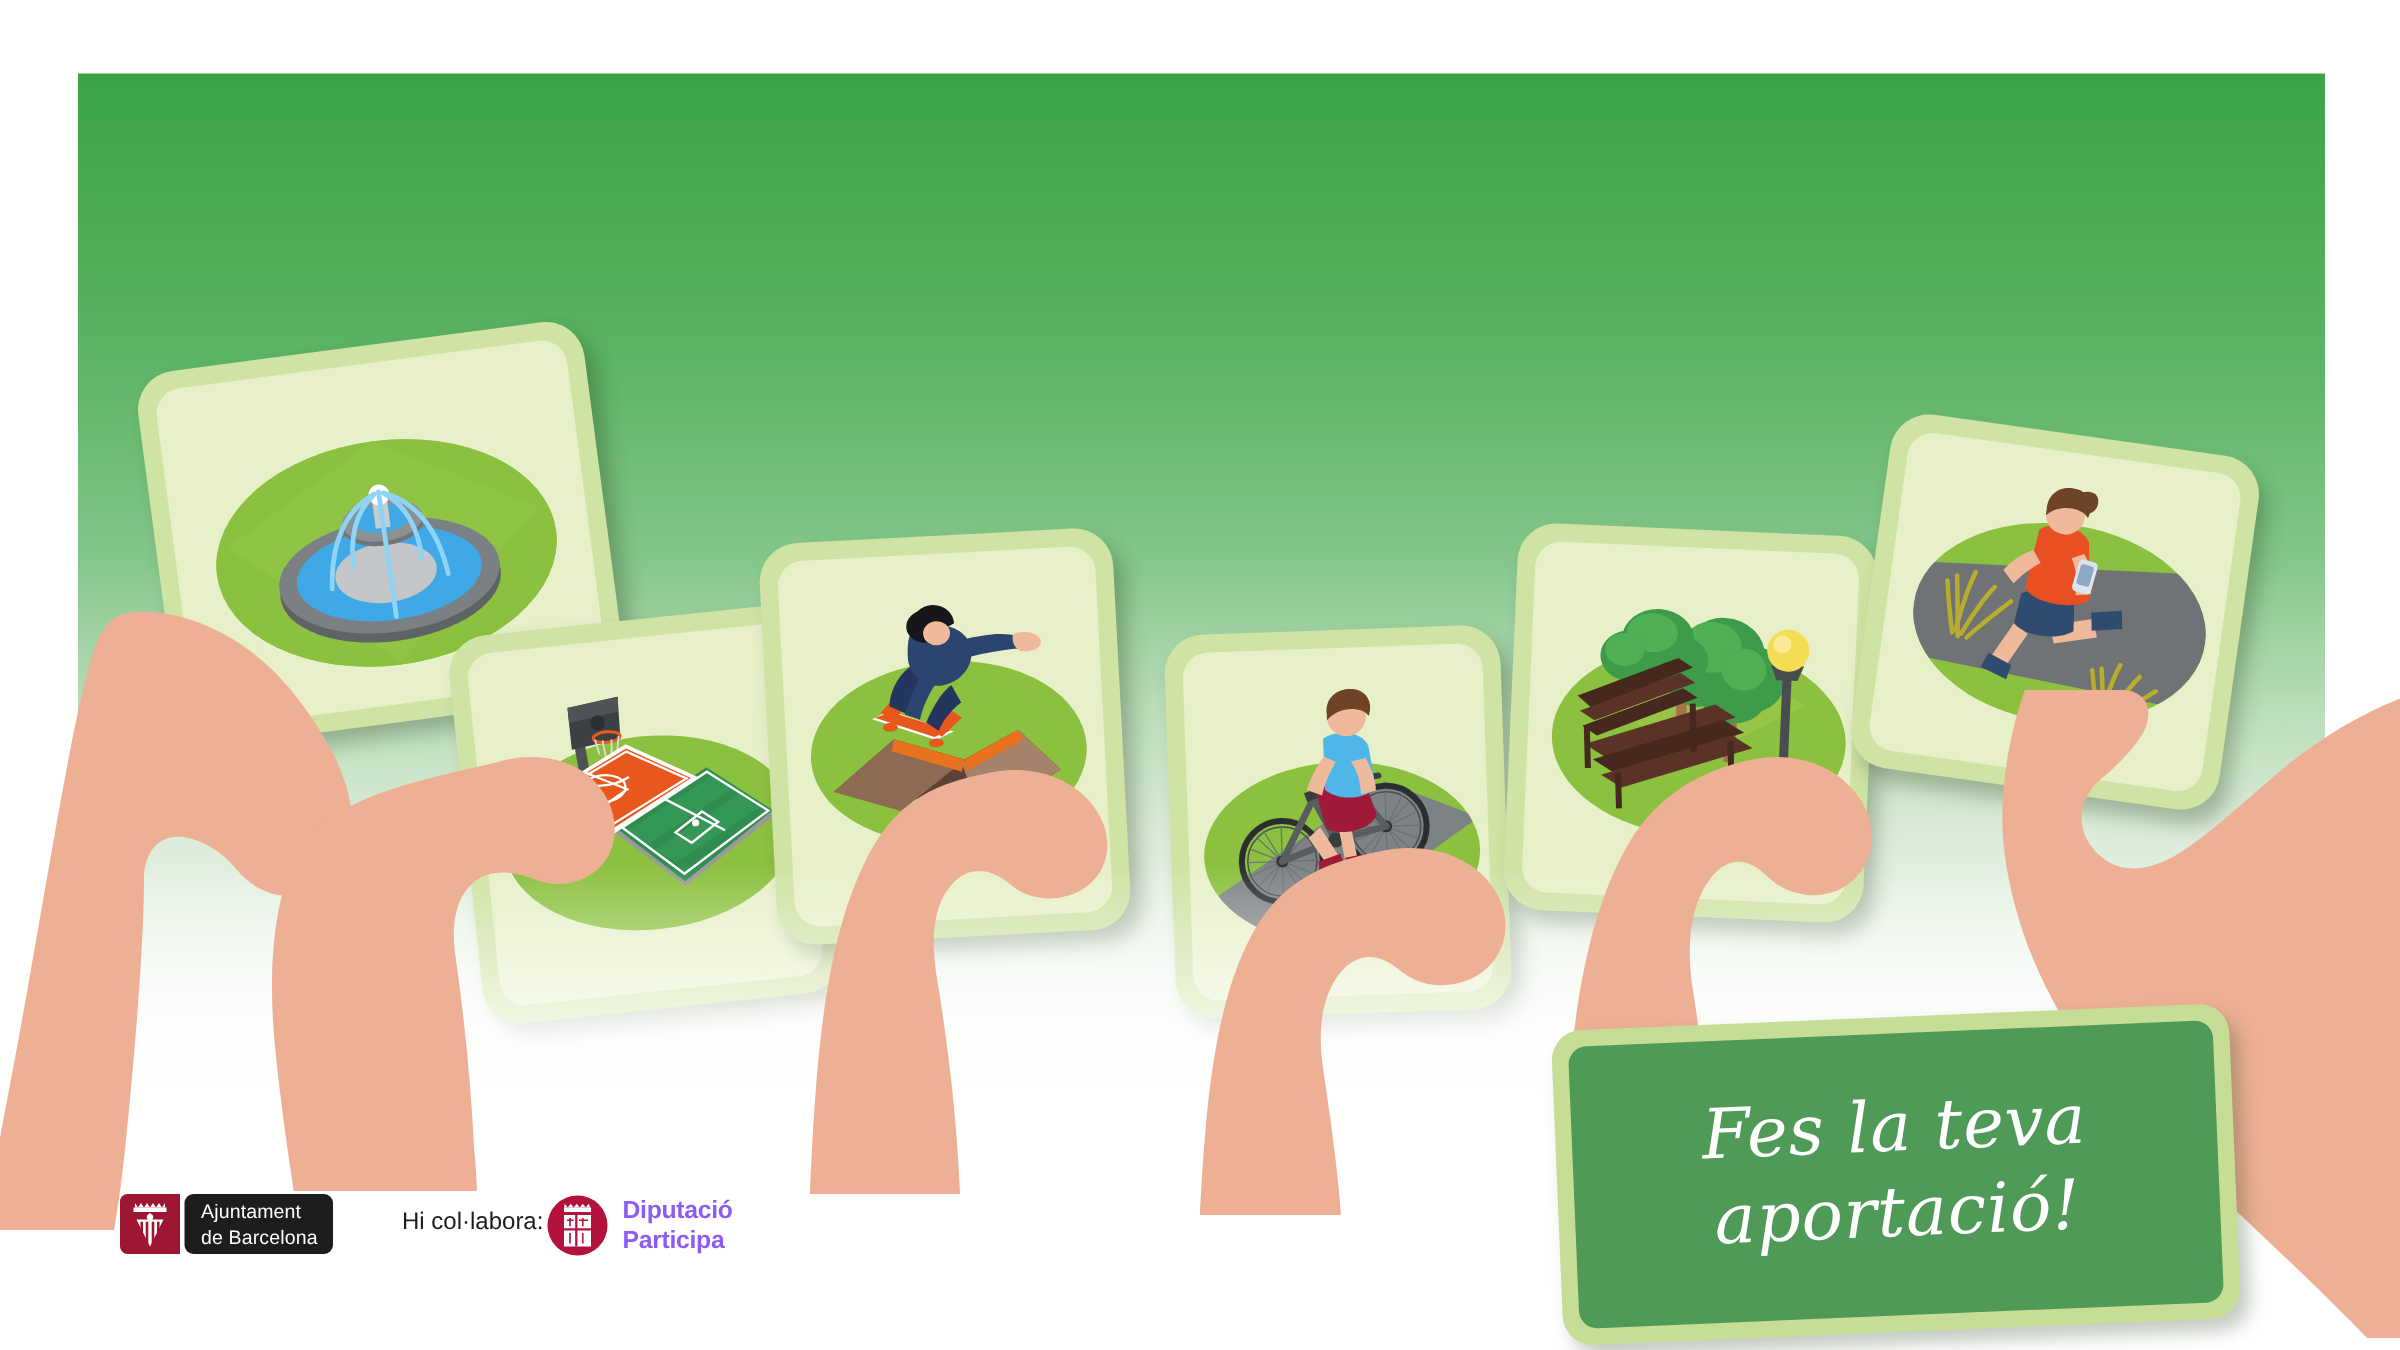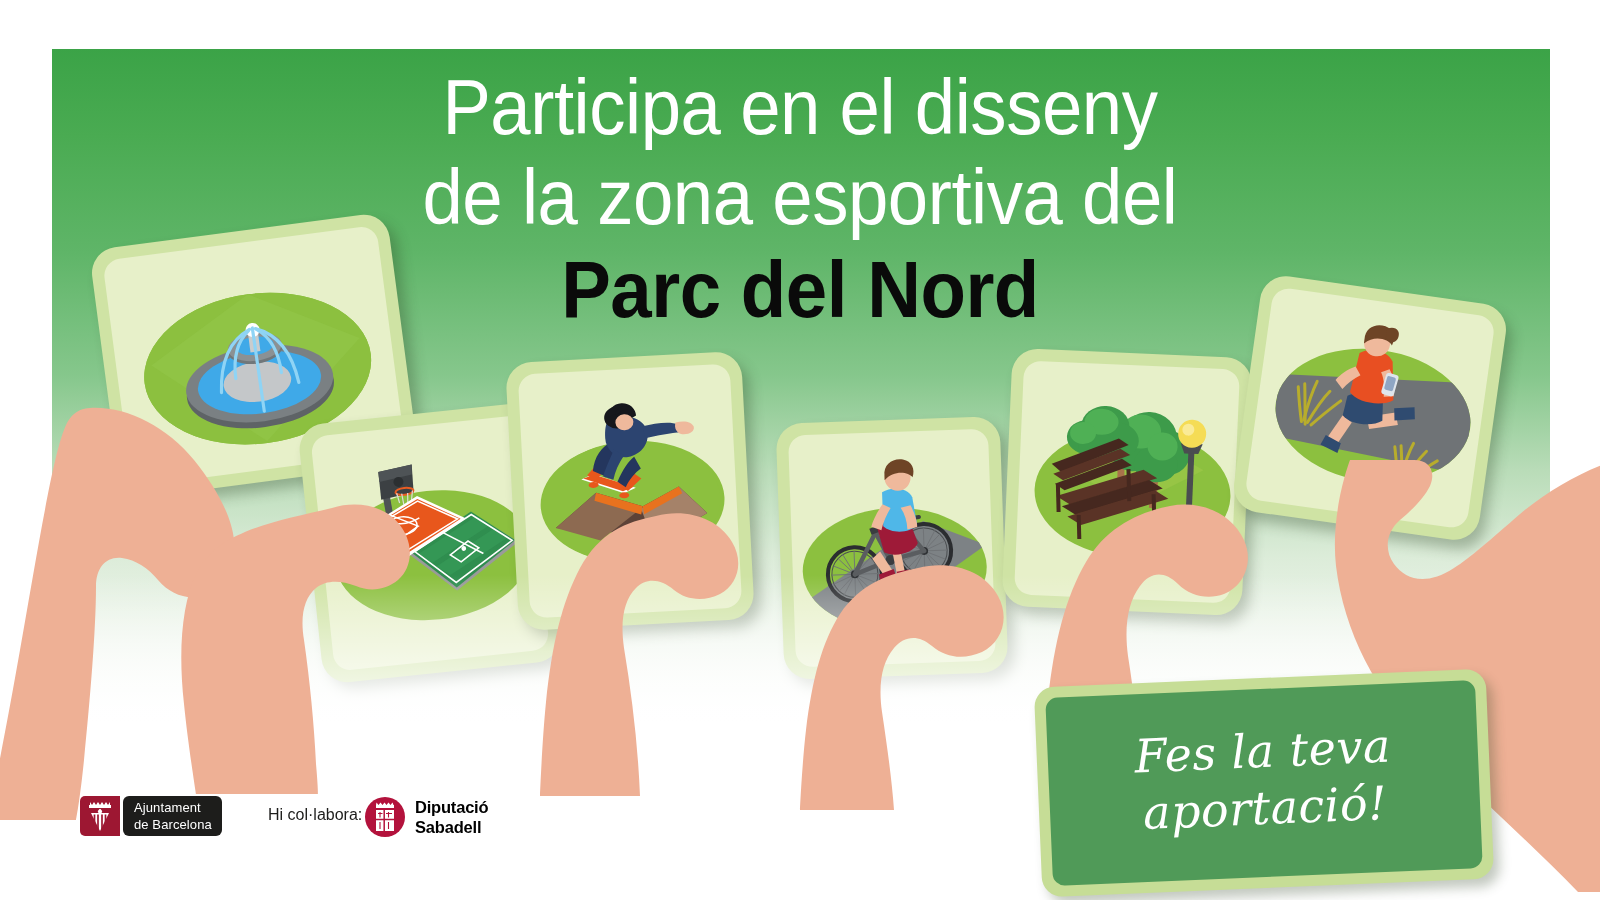--- a/index.html
+++ b/index.html
@@ -192,21 +192,21 @@
   }
   .dip-circle {
     width: 40px; height: 40px;
     border-radius: 50%;
     background: #b3123c;
     position: relative;
     flex: 0 0 auto;
   }
   .dip-text {
     margin-left: 10px;
-    color: #000000;
+    color: #8b5cf6;
     font-weight: 700;
     font-size: 16.5px;
     line-height: 20px;
     letter-spacing: -0.2px;
   }
 </style>
 </head>
 <body>
 
 <div id="poster">
@@ -530,25 +530,20 @@
       <path d="M280 10 C250 20 216 40 190 62 C160 88 140 106 124 116
                C96 134 76 128 64 112
                C54 98 56 80 70 68
                C82 58 94 46 100 34
                C106 20 100 8 84 8
                L20 8 C20 8 0 60 6 114 C14 180 46 240 92 288
                C140 338 200 390 248 440 L300 440 Z" fill="#eeb095"></path>
     </svg>
   </div>
 
-  <div class="headline">
-    <span class="l1">Participa en el disseny</span>
-    <span class="l2">de la zona esportiva del</span>
-    <span class="l3">Parc del Nord</span>
-  </div>
 
   <div class="cta">
     <div class="cta-inner">
       <div class="cta-text">
         <span>Fes la teva</span><br>
         <span>aportació!</span>
       </div>
     </div>
   </div>
 
@@ -580,19 +575,19 @@
           <path d="M11 8 L29 8 L29 11 L11 11 Z" fill="#ffffff"></path>
           <path d="M11.5 5.5 L13.5 8 L15.5 5.5 L17.5 8 L19.5 5.5 L21.5 8 L23.5 5.5 L25.5 8 L27.5 5.5 L28.5 8 L11 8 Z" fill="#ffffff"></path>
           <rect x="11" y="13" width="18" height="21" fill="#ffffff"></rect>
           <path d="M19.2 13 L19.2 34 M11 22.5 L29 22.5" stroke="#b3123c" stroke-width="1.5"></path>
           <path d="M15 15 L15 20.5 M23.5 15 L23.5 20.5 M15 25 L15 32 M23.5 25 L23.5 32" stroke="#b3123c" stroke-width="1.1"></path>
           <path d="M13 16.5 L17.5 16.5 M21 16.5 L27 16.5" stroke="#b3123c" stroke-width="1.1"></path>
         </svg>
       </div>
       <div class="dip-text">
         <span>Diputació</span><br>
-        <span>Sabadell</span>
+        <span>Participa</span>
       </div>
     </div>
 
   </div>
 
 </div>
 
 </body></html>

